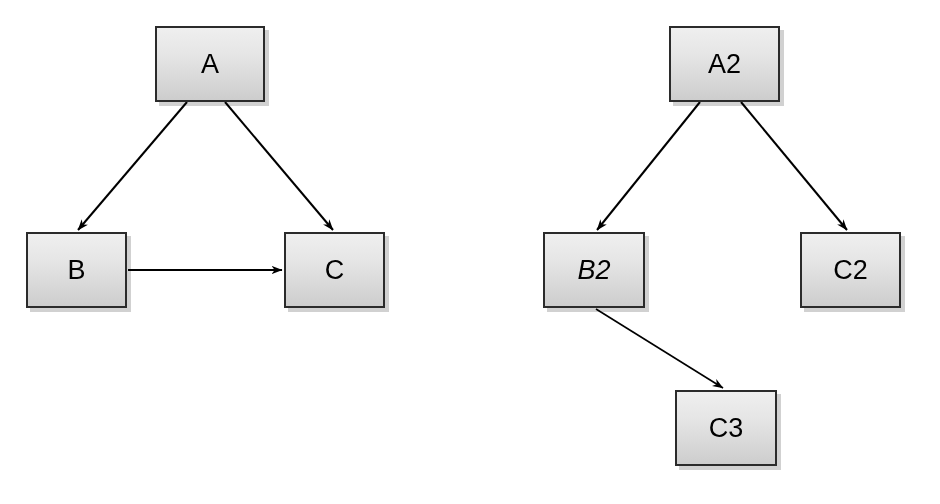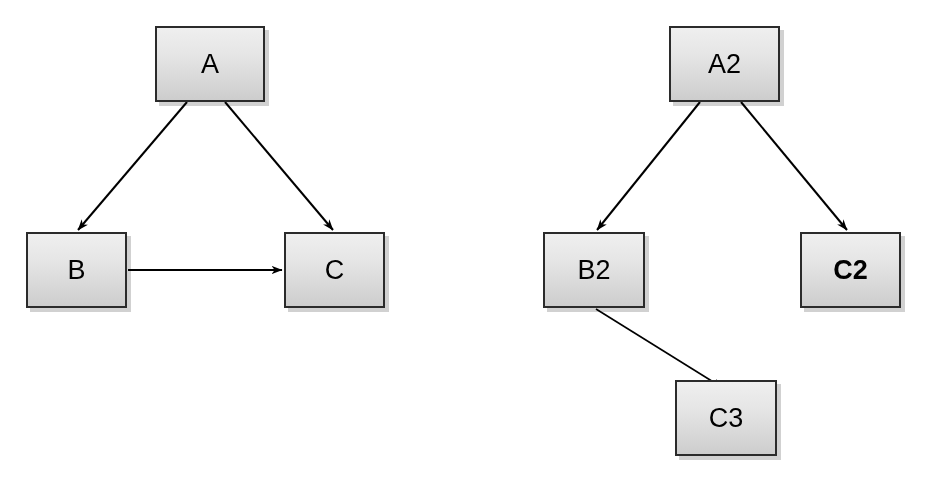--- a/index.html
+++ b/index.html
@@ -72,23 +72,23 @@
   <div class="node" style="left:26px; top:232px; width:101px; height:76px;">
     <span class="node-label">B</span>
   </div>
   <div class="node" style="left:284px; top:232px; width:101px; height:76px;">
     <span class="node-label">C</span>
   </div>
 
   <div class="node" style="left:669px; top:26px; width:111px; height:76px;">
     <span class="node-label">A2</span>
   </div>
-  <div class="node" style="left:543px; top:232px; width:102px; height:76px;">
+  <div class="node" style="left:543px; top:232px; width:102px; height:76px;font-style:italic;">
     <span class="node-label">B2</span>
   </div>
-  <div class="node" style="left:800px; top:232px; width:101px; height:76px;font-weight:bold;">
+  <div class="node" style="left:800px; top:232px; width:101px; height:76px;">
     <span class="node-label">C2</span>
   </div>
-  <div class="node" style="left:675px; top:380px; width:102px; height:76px;">
+  <div class="node" style="left:675px; top:390px; width:102px; height:76px;">
     <span class="node-label">C3</span>
   </div>
 
 </div>
 
 </body></html>

